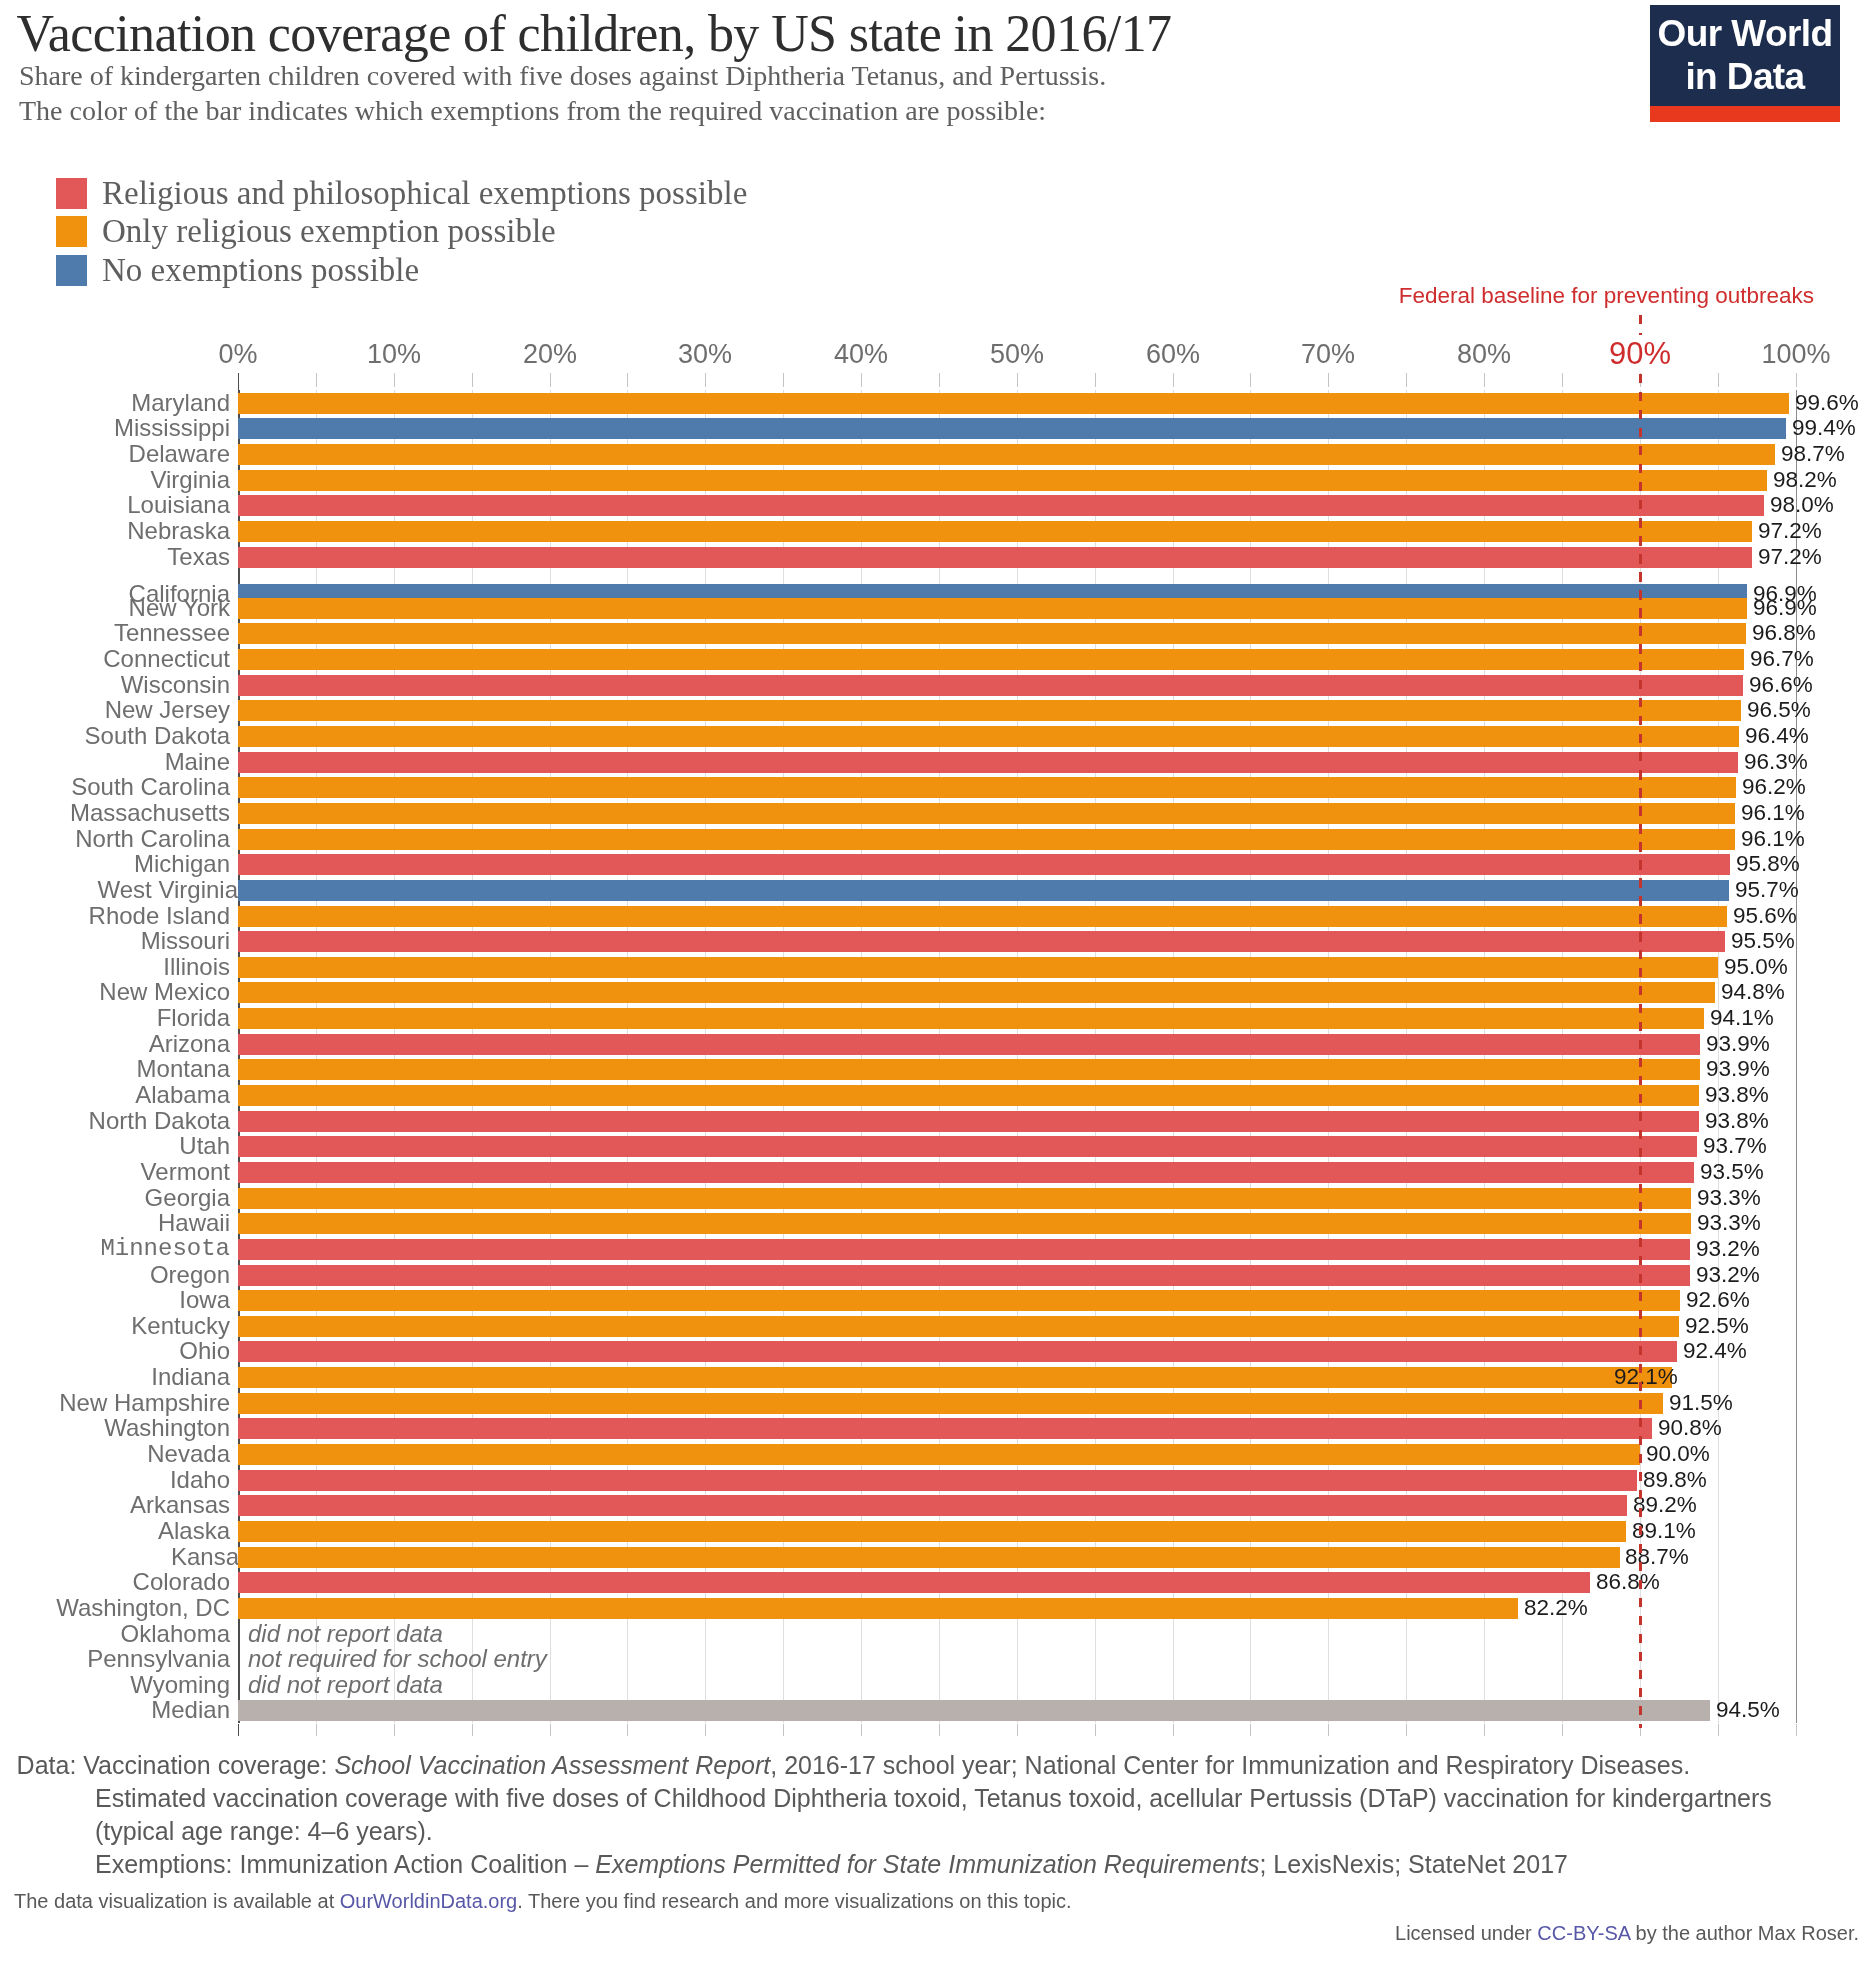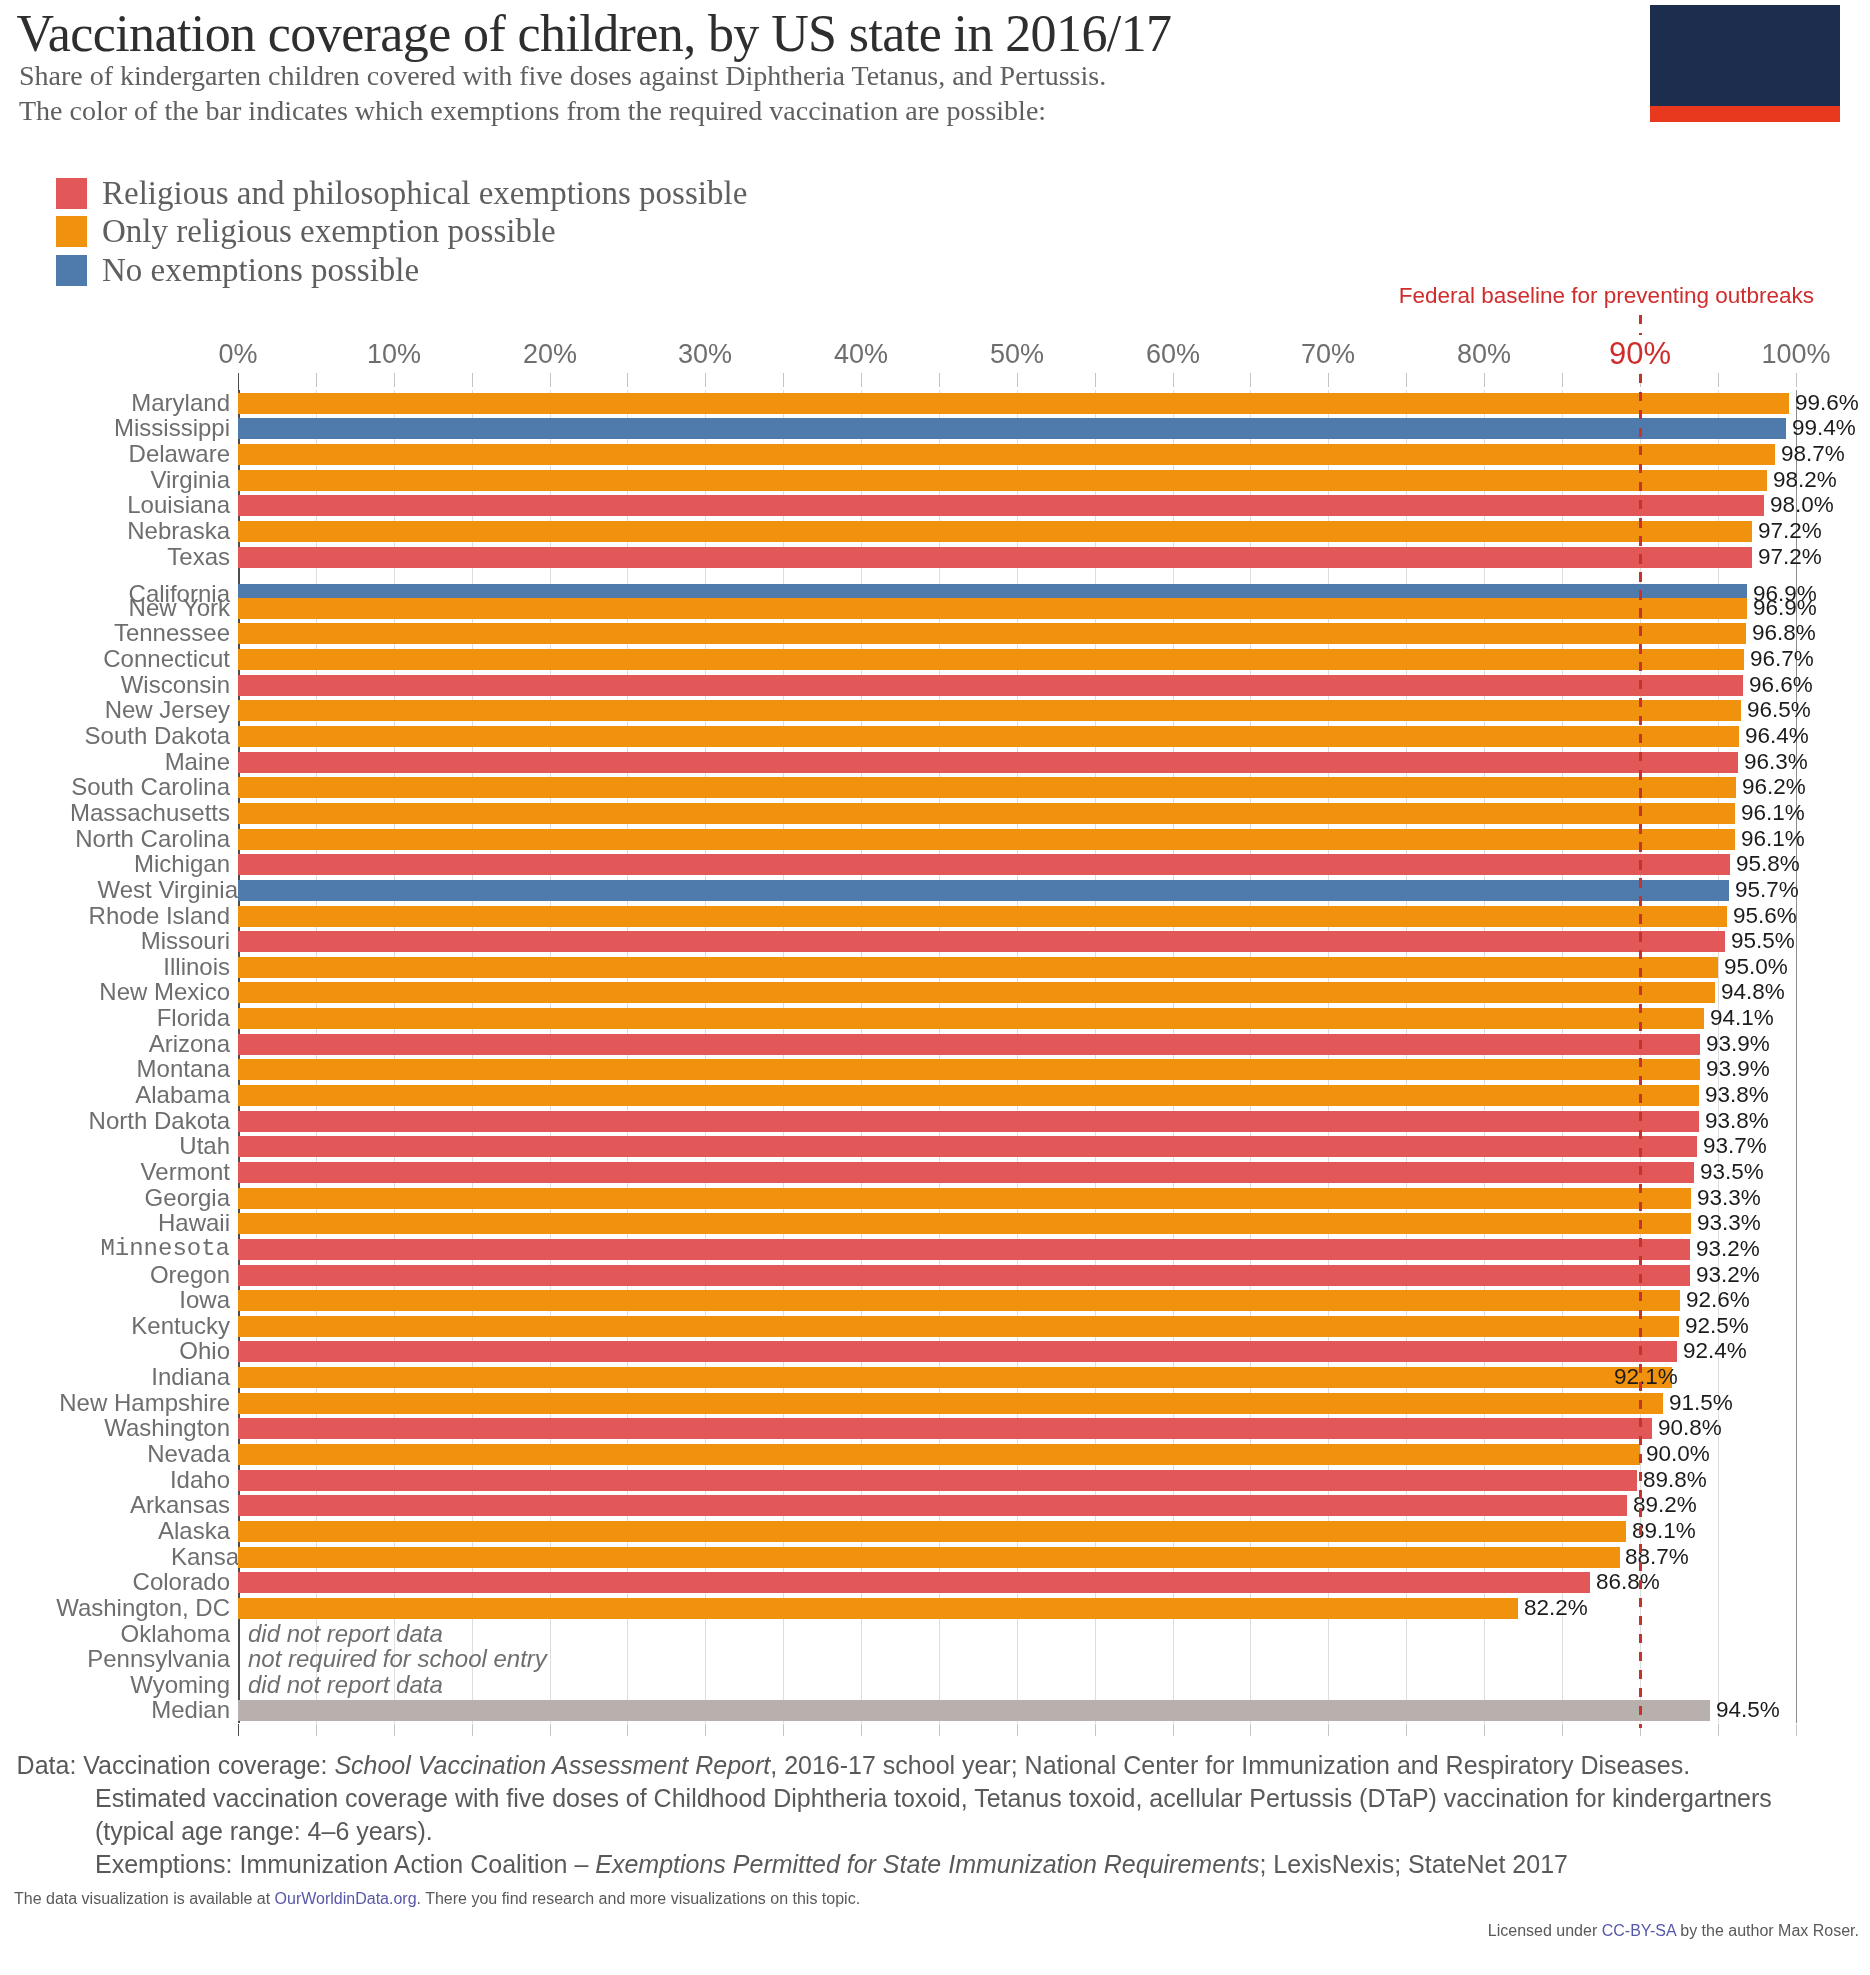--- a/index.html
+++ b/index.html
@@ -34,21 +34,21 @@
 
   .row{position:absolute;left:0;width:100%;}
   .state-label{position:absolute;left:0;width:230px;text-align:right;font-size:24px;color:#6e6e6e;white-space:nowrap;}
   .bar{position:absolute;}
   .value-label{position:absolute;font-size:22.5px;color:#1c1c1c;white-space:nowrap;}
   .note-label{position:absolute;font-size:24px;font-style:italic;color:#6e6e6e;white-space:nowrap;}
 
   .dash{position:absolute;width:3px;background:repeating-linear-gradient(to bottom,#c4342c 0 9.5px,rgba(0,0,0,0) 9.5px 18px);z-index:5;}
 
   .footer-line{font-size:25px;color:#595959;white-space:nowrap;}
-  .footer-big{font-size:16px;color:#595959;white-space:nowrap;text-align:center;}
+  .footer-big{font-size:20px;color:#595959;white-space:nowrap;text-align:center;}
   .footer-line i,.footer-big i{font-style:italic;}
   a.link{color:#5757a8;text-decoration:none;}
 </style>
 </head>
 <body>
 
 <div id="title" class="abs serif">Vaccination coverage of children, by US state in 2016/17</div>
 <div id="subtitle1" class="abs serif subtitle">Share of kindergarten children covered with five doses against Diphtheria Tetanus, and Pertussis.</div>
 <div id="subtitle2" class="abs serif subtitle">The color of the bar indicates which exemptions from the required vaccination are possible:</div>
 
@@ -61,20 +61,24 @@
       <div class="legend-swatch" style="background: rgb(240, 146, 14);"></div>
       <div class="legend-label serif">Only religious exemption possible</div>
     </div>
     <div class="legend-item" style="top: 77px;">
       <div class="legend-swatch" style="background: rgb(78, 122, 172);"></div>
       <div class="legend-label serif">No exemptions possible</div>
     </div>
   </div>
 
 <div id="logo" class="abs">
+  <div class="logo-text">
+    <div>Our World</div>
+    <div>in Data</div>
+  </div>
   <div class="logo-stripe"></div>
 </div>
 
 <div id="baseline-label" class="abs" style="right:57px;top:283px;">Federal baseline for preventing outbreaks</div>
 <div id="baseline-stub" class="abs dash" style="left: 1639px; top: 315px; height: 20px;"></div>
 <div id="baseline-line" class="abs dash" style="left: 1639px; top: 374px; height: 1354px;"></div>
 
 <div id="axis-labels">
     <div class="axis-label" style="left: 238px;">0%</div>
     <div class="axis-label" style="left: 394px;">10%</div>

